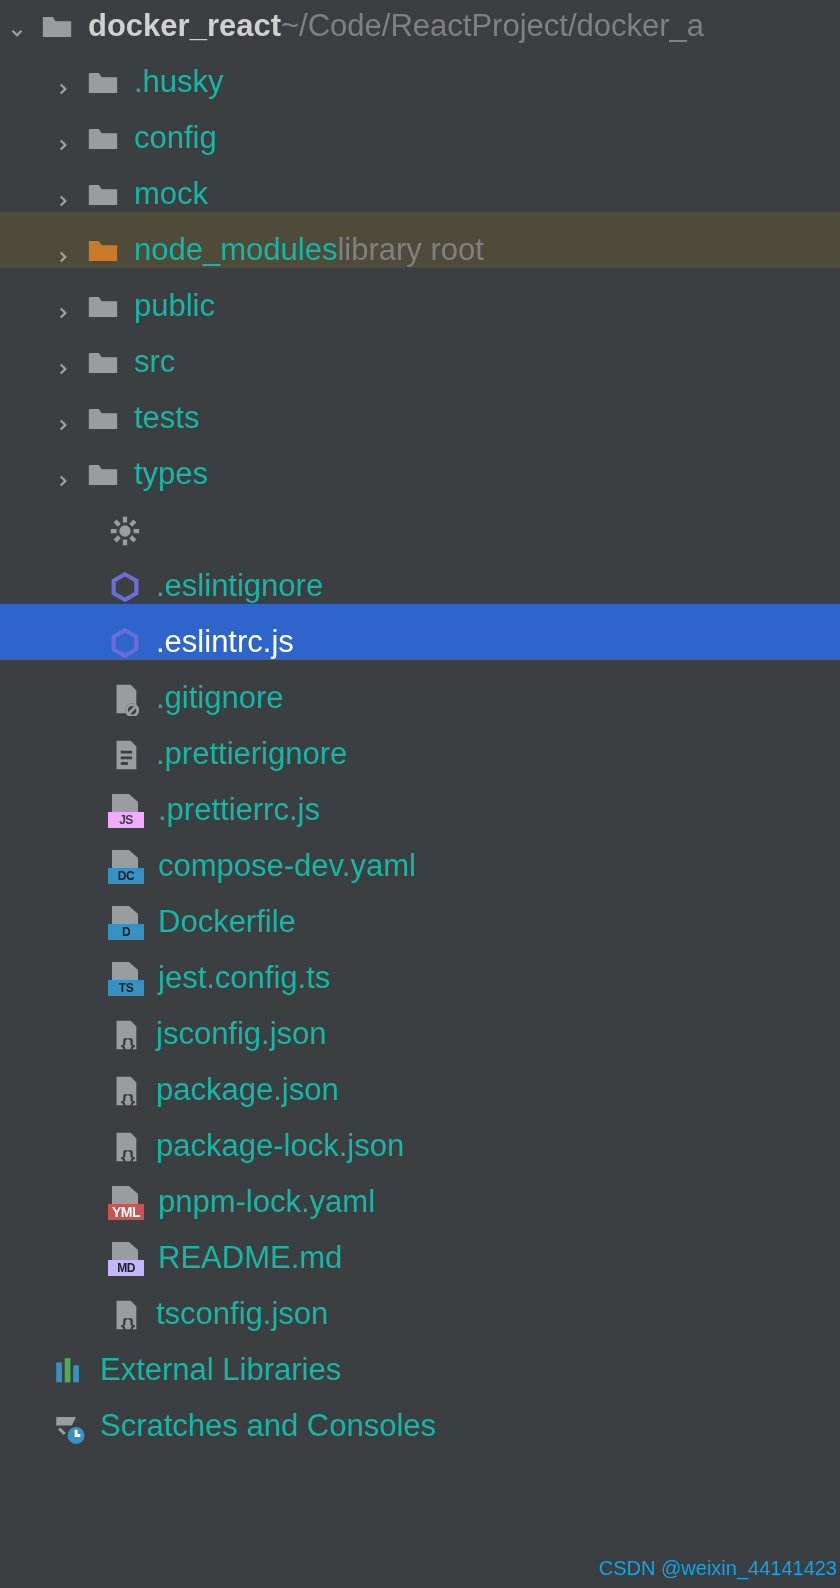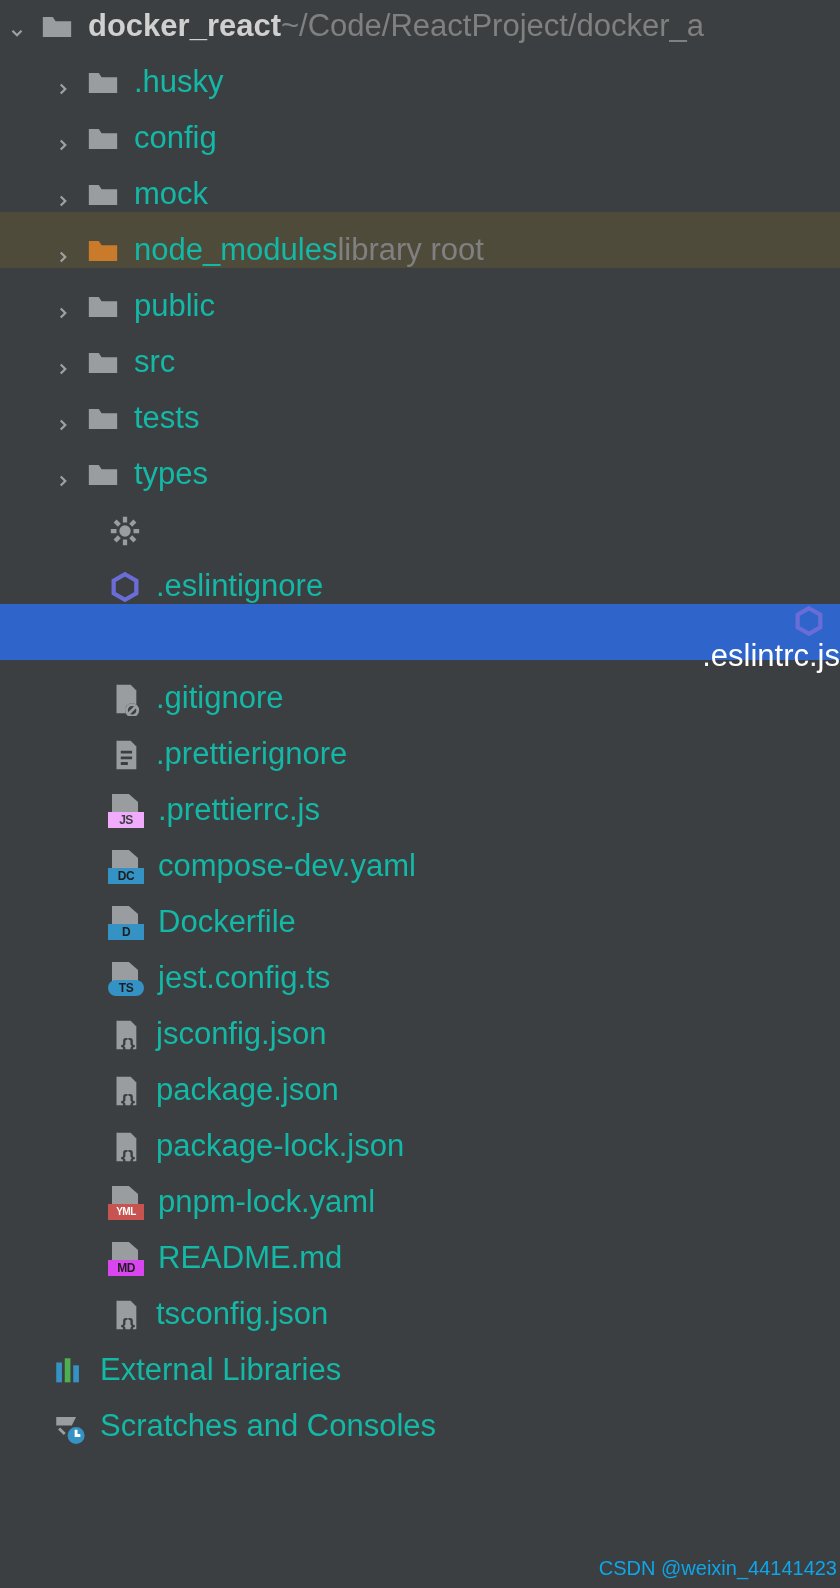--- a/index.html
+++ b/index.html
@@ -15,21 +15,21 @@
     .tree { padding-top: 0; }
     .row {
       display: flex;
       align-items: flex-end;
       height: 56px;
       padding-left: 6px;
       white-space: nowrap;
       font-size: 31px;
     }
     .row.root { height: 44px; }
-    .row.selected { background: #2f65ca; color: #ffffff; flex-direction: column; }
+    .row.selected { background: #2f65ca; color: #ffffff; }
     .row.highlighted { background: #4e4b3b; }
     .chevron {
       width: 22px;
       height: 22px;
       display: inline-flex;
       align-items: center;
       justify-content: center;
       margin-right: 12px;
       flex-shrink: 0;
     }
@@ -72,23 +72,23 @@
       width: 36px; height: 16px;
       font-size: 12px;
       font-weight: 700;
       text-align: center;
       line-height: 16px;
       letter-spacing: -0.5px;
     }
     .tag.js { background: #f0abfc; color: #3c3f41; }
     .tag.dc { background: #3592c4; color: #1e1e1e; }
     .tag.d { background: #3592c4; color: #1e1e1e; }
-    .tag.ts { background: #3592c4; color: #1e1e1e; border-radius: 8px; }
-    .tag.yml { background: #c75450; color: #fff; font-size: 10px; }
-    .tag.md { background: #d946ef; color: #1e1e1e; }
+    .tag.ts { background: #3592c4; color: #1e1e1e; }
+    .tag.yml { background: #c75450; color: #fff; font-size: 14px; }
+    .tag.md { background: #c4b5fd; color: #1e1e1e; }
     .watermark {
       position: absolute;
       bottom: 8px;
       right: 3px;
       font-size: 20px;
       color: #0ea5e9;
       margin-left: 40px;
     }
   </style>
 </head>

